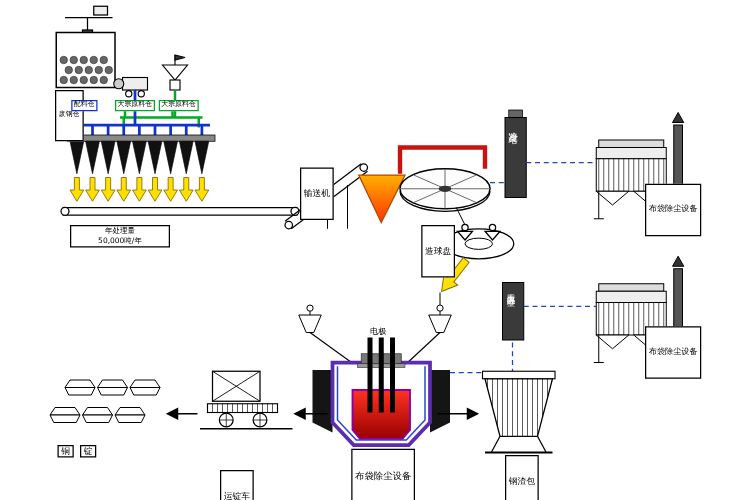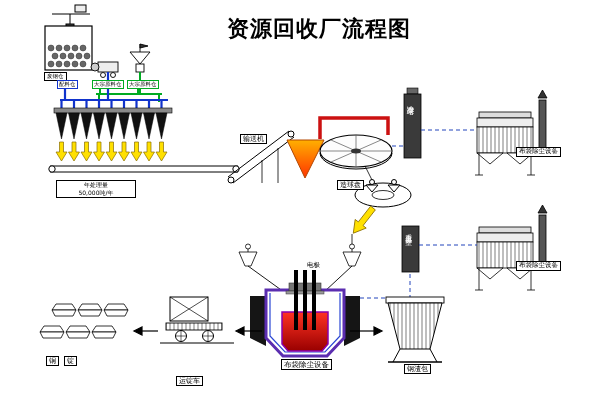--- a/index.html
+++ b/index.html
@@ -1,20 +1,20 @@
 <!DOCTYPE html>
 <html><head>
 <meta charset="utf-8">
 <style>
   html,body{margin:0;padding:0;background:#fff;}
   #stage{position:relative;width:600px;height:400px;background:#fff;overflow:hidden;
          font-family:"DejaVu Sans","Liberation Sans",sans-serif;}
   #stage svg{position:absolute;left:0;top:0;}
   .lbl{position:absolute;color:#000;font-size:7px;line-height:1.2;white-space:nowrap;}
-  .box{border:0.5px solid #000;background:#fff;padding:0 2px;}
+  .box{border:0.5px solid #000;background:#fff;padding:16px 2px;}
   .box-blue{border:0.8px solid #1133cc;background:#fff;padding:0 1px;font-size:5.5px;}
   .box-green{border:0.8px solid #00aa22;background:#fff;padding:0 1px;font-size:5.5px;}
   .title{font-size:22px;font-weight:700;letter-spacing:1px;color:#000;}
   .vert{writing-mode:vertical-rl;text-orientation:upright;color:#fff;letter-spacing:1px;}
   .cap{width:78px;text-align:center;font-size:6px;line-height:1.3;border:0.5px solid #000;background:#fff;}
   .ingotlbl{display:flex;gap:5px;}
   .ingotlbl span{border:0.5px solid #000;background:#fff;padding:0 2px;font-size:7px;}
 </style>
 </head>
 <body>
@@ -276,41 +276,40 @@
   <g>
     <use href="#ingot" transform="translate(52,304)"></use>
         <use href="#ingot" transform="translate(78,304)"></use>
         <use href="#ingot" transform="translate(104,304)"></use>
     <use href="#ingot" transform="translate(40,326)"></use>
         <use href="#ingot" transform="translate(66,326)"></use>
         <use href="#ingot" transform="translate(92,326)"></use>
   </g>
 </svg>
 
-<div class="lbl title" style="left:227px;top:16px;">资源回收厂流程图</div>
 
 <div class="lbl box" style="left:44px;top:72px;font-size:5.5px;">废钢仓</div>
 <div class="lbl box-blue" style="left:57px;top:80px;">配料仓</div>
 <div class="lbl box-green" style="left:92px;top:80px;">大宗原料仓</div>
 <div class="lbl box-green" style="left:127px;top:80px;">大宗原料仓</div>
 
 <div class="lbl cap" style="left:56px;top:180px;">
   <div>年处理量</div>
   <div>50,000吨/年</div>
 </div>
 
 <div class="lbl box" style="left:240px;top:134px;">输送机</div>
 <div class="lbl box" style="left:289px;top:180px;margin-left:48px;">造球盘</div>
 
 <div class="lbl vert" style="left:406px;top:99px;font-size:7.5px;">冷凝塔</div>
 <div class="lbl box" style="left:516px;top:147px;font-size:6.5px;">布袋除尘设备</div>
 <div class="lbl vert" style="left:404px;top:229px;font-size:6.5px;">重力沉降室</div>
 <div class="lbl box" style="left:516px;top:261px;font-size:6.5px;">布袋除尘设备</div>
 
-<div class="lbl" style="left:296px;top:262px;font-size:6.5px;margin-left:11px;">电极</div>
+<div class="lbl" style="left:296px;top:262px;font-size:6.5px;">电极</div>
 <div class="lbl box" style="left:281px;top:359px;font-size:7.5px;">布袋除尘设备</div>
 <div class="lbl box" style="left:404px;top:364px;">钢渣包</div>
 <div class="lbl box" style="left:176px;top:376px;">运锭车</div>
 
 <div class="lbl ingotlbl" style="left:46px;top:356px;">
   <span>铜</span>
   <span>锭</span>
 </div>
 
 </div>

